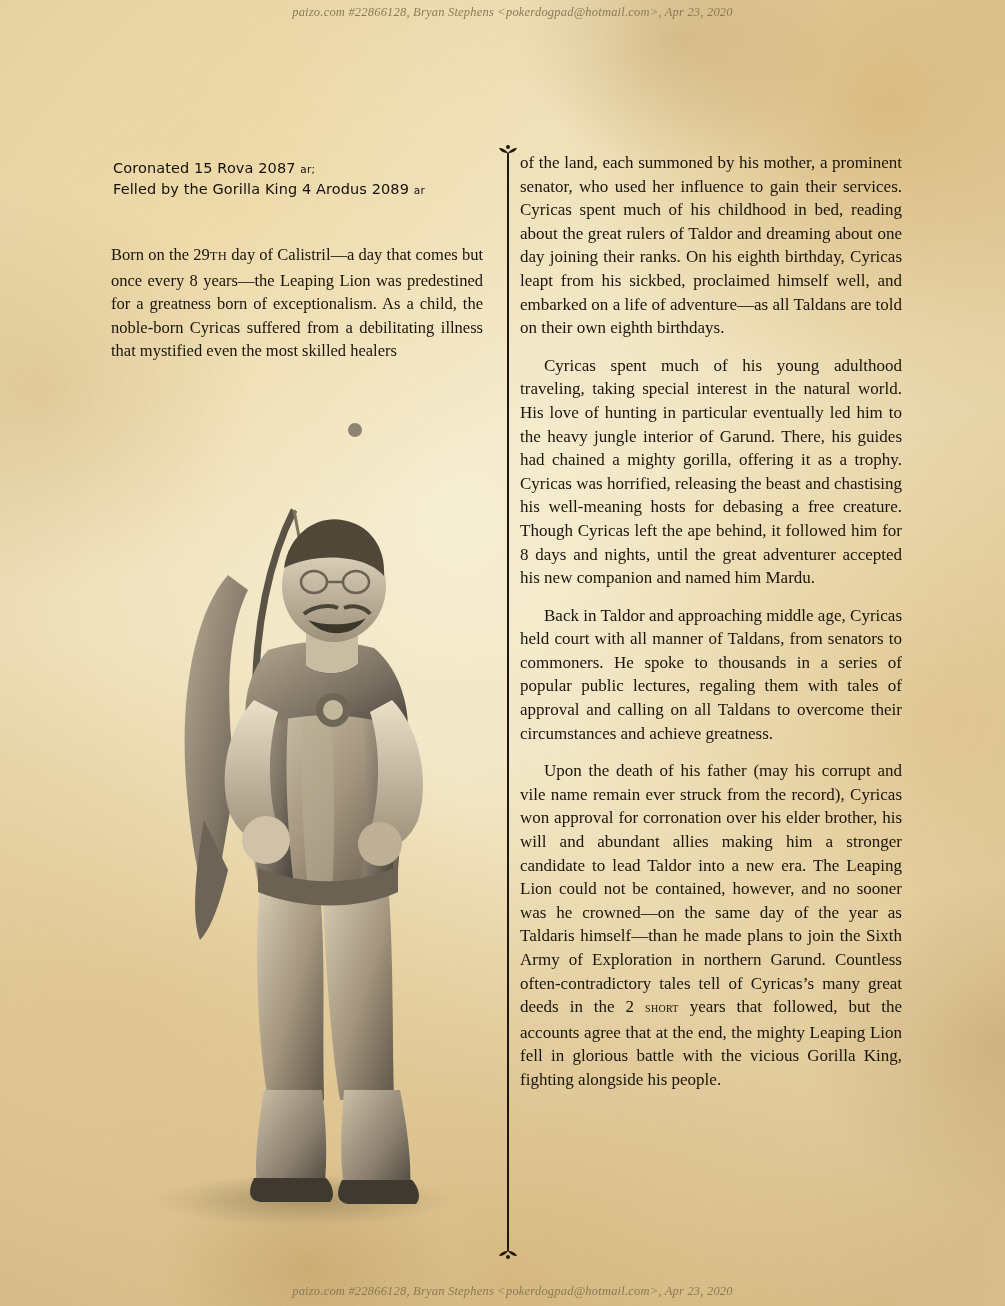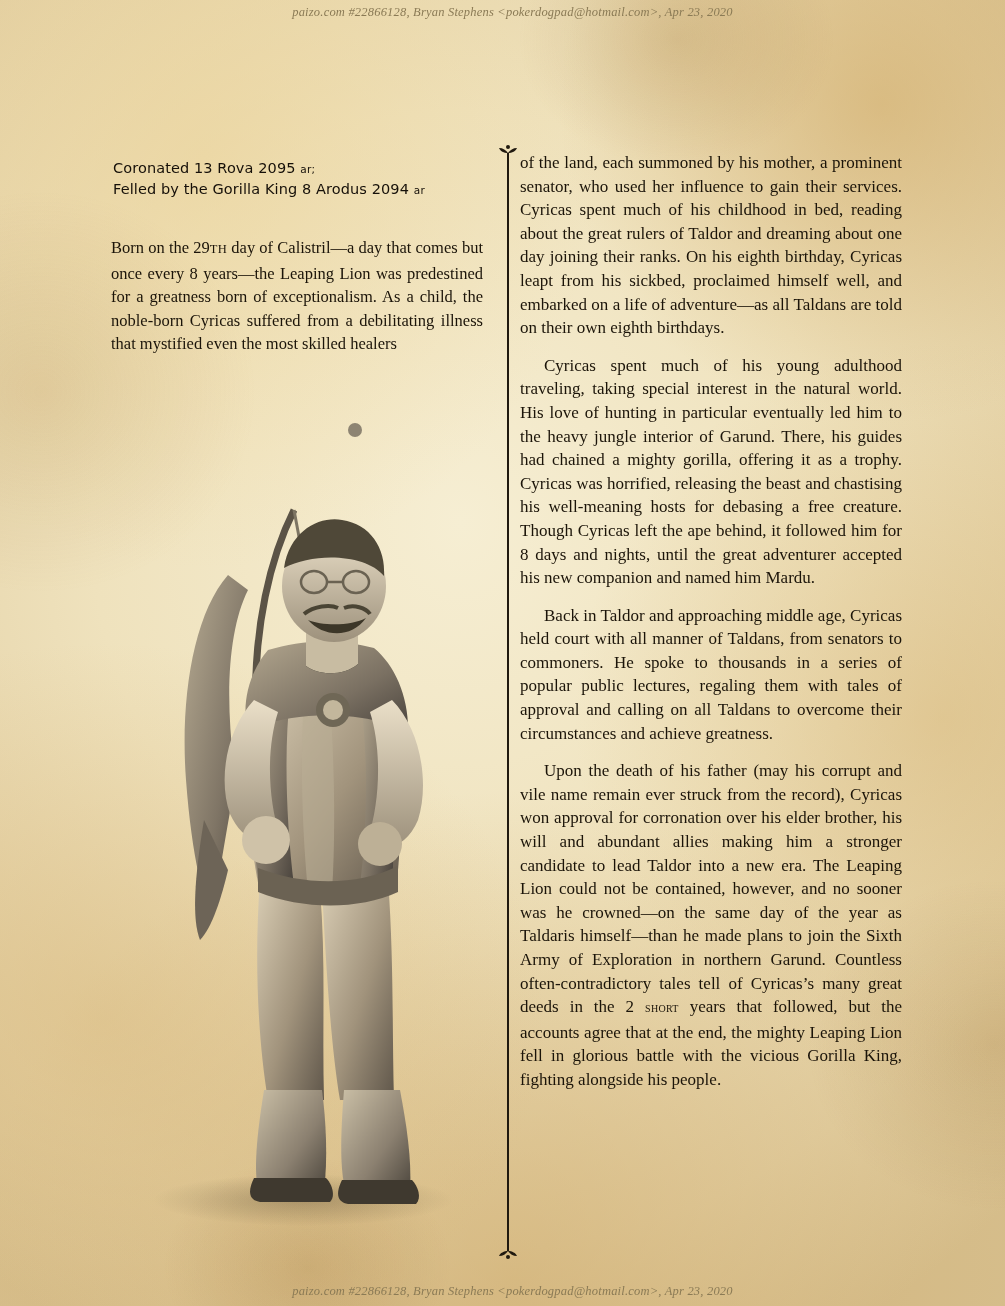--- a/index.html
+++ b/index.html
@@ -86,21 +86,21 @@
   }
   .dates .era {
     font-size: 10.5px;
     letter-spacing: 0.3px;
   }
 
   
   .intro {
     position: absolute;
     left: 111px;
-    top: 236px;
+    top: 243px;
     width: 372px;
     font-family: "Liberation Serif", serif;
     font-size: 16.5px;
     line-height: 23.5px;
     color: #1b1409;
     text-align: justify;
     z-index: 5;
   }
   .intro .smallcaps {
     font-size: 12.5px;
@@ -168,25 +168,25 @@
 </head>
 <body>
 
 <div class="page">
 
   <div class="watermark top">paizo.com #22866128, Bryan Stephens &lt;pokerdogpad@hotmail.com&gt;, Apr 23, 2020</div>
 
 
   <div class="dates">
     <div>
-      <span>Coronated 13 Rova 2095</span>
+      <span>Coronated 15 Rova 2087</span>
       <span class="era">ar;</span>
     </div>
     <div>
-      <span>Felled by the Gorilla King 8 Arodus 2094</span>
+      <span>Felled by the Gorilla King 4 Arodus 2089</span>
       <span class="era">ar</span>
     </div>
   </div>
 
   <div class="intro">
     <span>Born on the 29</span><span class="smallcaps">TH</span><span> day of Calistril—a day that comes but once every 8 years—the Leaping Lion was predestined for a greatness born of exceptionalism. As a child, the noble-born Cyricas suffered from a debilitating illness that mystified even the most skilled healers</span>
   </div>
 
   <div class="divider">
     <div class="fleuron top">

